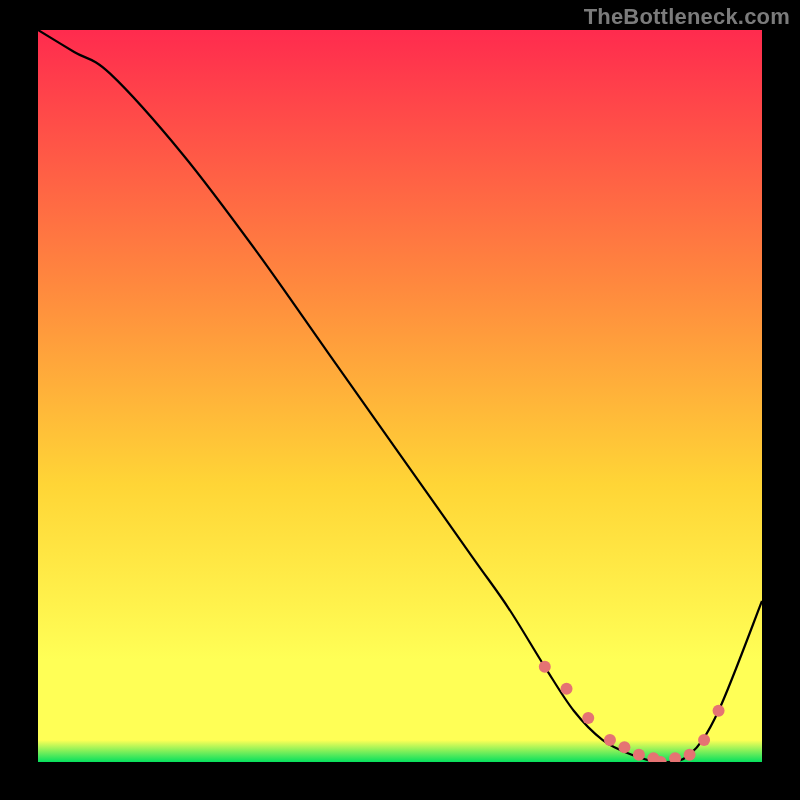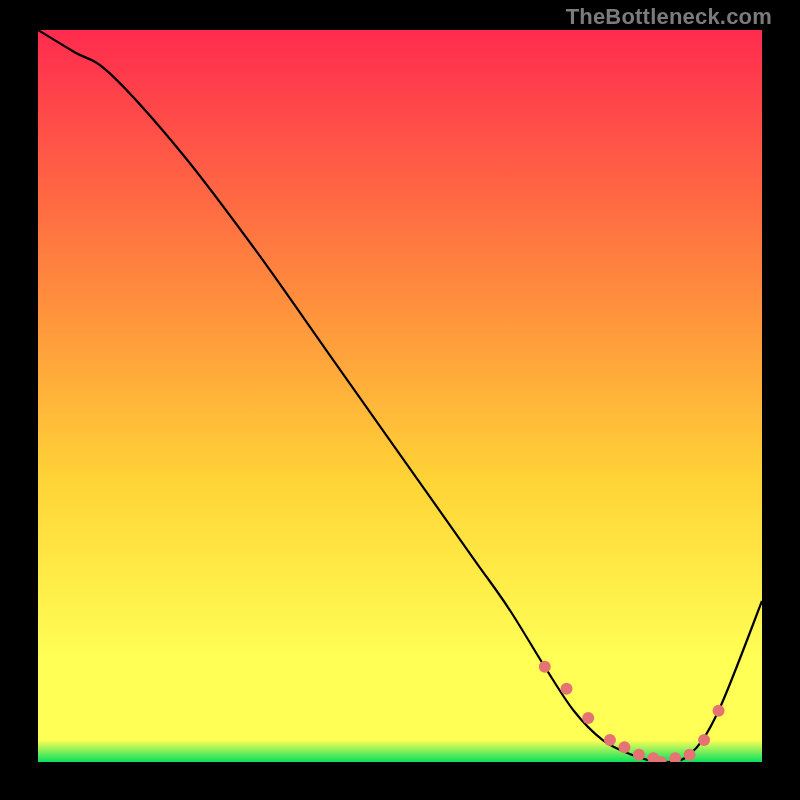--- a/index.html
+++ b/index.html
@@ -1,17 +1,17 @@
 <!DOCTYPE html>
 <html><head>
 <meta charset="utf-8">
 <style>
   html,body{margin:0;padding:0;width:800px;height:800px;background:#000;overflow:hidden}
   .wrap{position:relative;width:800px;height:800px;background:#000}
-  .attrib{position:absolute;top:4px;right:28px;color:#7b7b7b;font:700 22px Arial,Helvetica,sans-serif;letter-spacing:.2px}
+  .attrib{position:absolute;top:4px;right:10px;color:#7b7b7b;font:700 22px Arial,Helvetica,sans-serif;letter-spacing:.2px}
   svg{position:absolute;left:38px;top:30px}
 </style>
 </head>
 <body>
 <div class="wrap">
   <div class="attrib">TheBottleneck.com</div>
   <svg id="chart" width="724" height="732" viewBox="0 0 724 732">
       <defs>
         <linearGradient id="bg" x1="0" y1="0" x2="0" y2="1">
           <stop offset="0%" stop-color="#ff2b4e"></stop>

